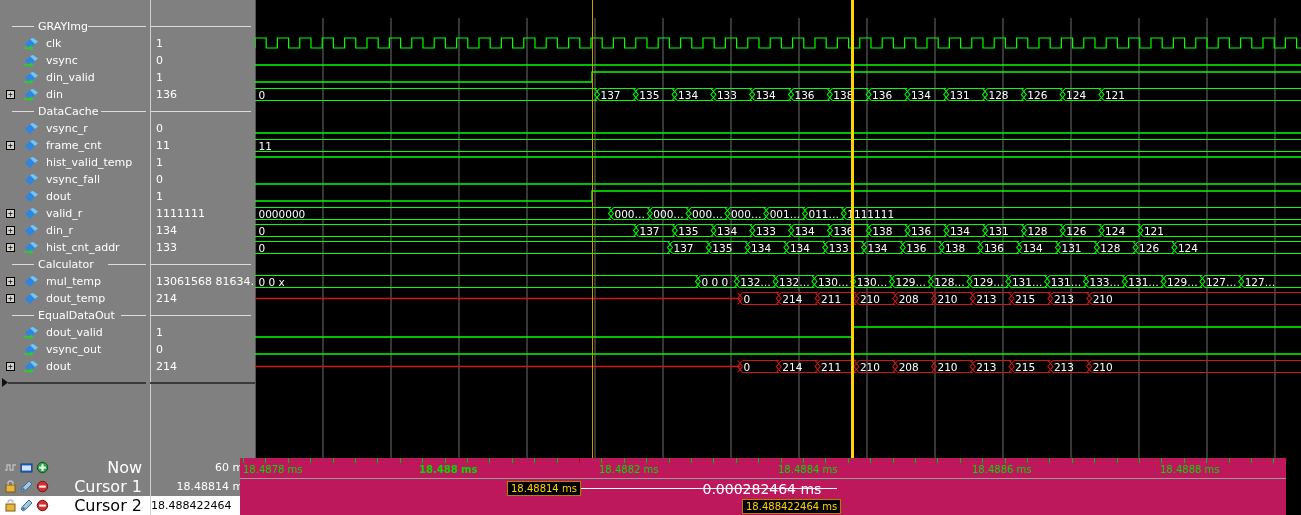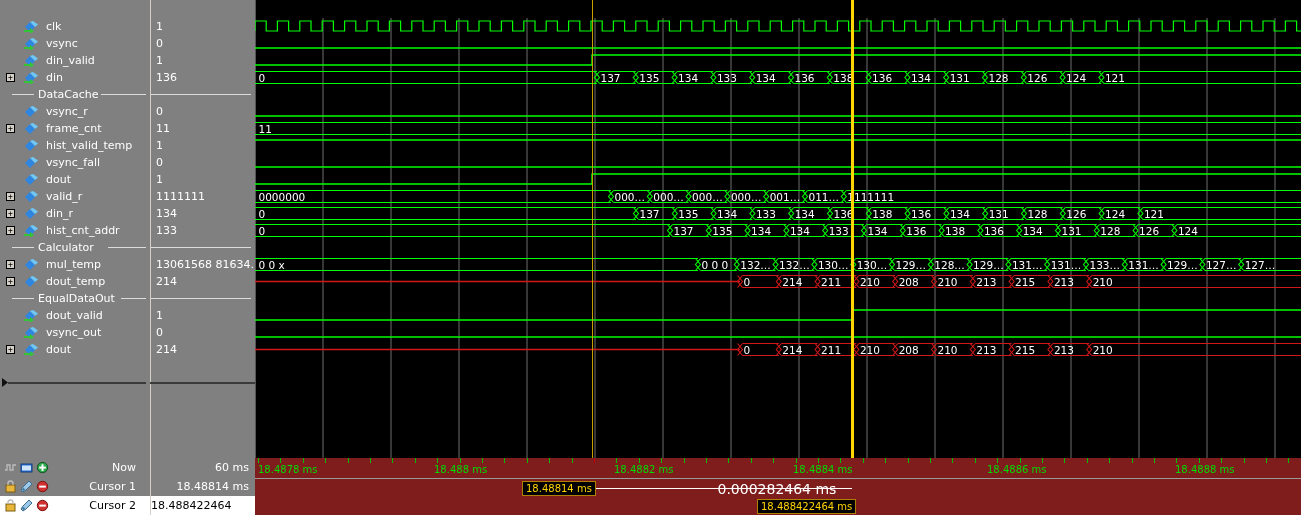--- a/index.html
+++ b/index.html
@@ -65,24 +65,24 @@
   
   .cursor { position:absolute; top:0; width:1px; height:458px; z-index:6; }
   .cursor1 { background:#c8a000; }
   .cursor2 { background:#ffd400; width:3px; }
 
   
   .botbar { position:absolute; left:0; top:458px; width:1301px; height:57px; background:#000; }
   .bb-left { position:absolute; left:0; top:0; width:150px; height:57px; background:#808080; }
   .bb-mid  { position:absolute; left:150px; top:0; width:105px; height:57px; background:#808080;
              border-left:1px solid #d4d0c8;}
-  .bb-wave { position:absolute; left:255px; top:0; width:1046px; height:57px; background:#7f1d1d; }
+  .bb-wave { position:absolute; left:240px; top:0; width:1046px; height:57px; background:#be185d; }
 
   .bb-row { position:relative; height:19px; }
-  .bb-lbl { position:absolute; right:14px; top:0; font-size:11px; line-height:19px; color:#ffffff; }
+  .bb-lbl { position:absolute; right:8px; top:0; font-size:16px; line-height:19px; color:#ffffff; }
   .bb-val { position:absolute; right:6px; top:0; font-size:11px; line-height:19px; color:#ffffff; }
   .bb-sel { background:#ffffff; }
   .bb-sel .bb-lbl, .bb-sel .bb-val { color:#000000; }
 
   .tick-area { position:absolute; left:0; top:0; width:1046px; height:20px; }
   .tick { position:absolute; top:0; width:1px; height:5px; background:#00c000; }
   .tick-red { background:#c00000; }
   .tick-lbl { position:absolute; top:6px; font-size:10px; color:#00dd00; white-space:nowrap; }
 
   .cur-line { position:absolute; left:0; top:20px; width:1046px; height:1px; background:#9a9a9a; }
@@ -135,20 +135,31 @@
         <line x1="680" y1="0" x2="680" y2="440"></line>
       <line x1="748" y1="0" x2="748" y2="440"></line>
         <line x1="816" y1="0" x2="816" y2="440"></line>
       <line x1="884" y1="0" x2="884" y2="440"></line>
         <line x1="952" y1="0" x2="952" y2="440"></line>
       <line x1="1020" y1="0" x2="1020" y2="440"></line>
     </g>
   </svg>
 
   <div class="rows" id="rows">
+      <div class="row grp">
+        <div class="nm">
+          <span class="line-l"></span>
+          <span class="txt">GRAYImg</span>
+          <span class="line-r" style="left:88.19999999999999px;"></span>
+        </div>
+        <div class="vl">
+          <span class="vl-line"></span>
+        </div>
+        <div class="wcanvas"></div>
+      </div>
       <div class="row ">
         <div class="nm">
           <svg class="sig-ic" viewBox="0 0 18 12">
             <polygon points="3,6 8,1 13,6 8,11" fill="#2f86e0"></polygon>
             <polygon points="8,1 13,6 16,3.5 11,0" fill="#6fc8f5"></polygon>
             <path d="M2,9 L8,9 L8,7 L12,10 L8,13 L8,11 L2,11 Z" fill="#34c43a"></path>
           </svg>
           <span class="txt">clk</span>
         </div>
         <div class="vl"><span>1</span></div>
@@ -1015,21 +1026,21 @@
           <span class="tick " style="left:854px;"></span>
           <span class="tick " style="left:877px;"></span>
           <span class="tick " style="left:899px;"></span>
           <span class="tick " style="left:921px;"></span>
           <span class="tick " style="left:944px;"></span>
           <span class="tick " style="left:966px;"></span>
           <span class="tick " style="left:989px;"></span>
           <span class="tick " style="left:1011px;"></span>
           <span class="tick " style="left:1033px;"></span>
           <span class="tick-lbl" style="left:3px;">18.4878 ms</span>
-          <span class="tick-lbl" style="left:179px;">18.488 ms</span>
+          <span class="tick-lbl" style="left:179px;font-weight:bold;">18.488 ms</span>
           <span class="tick-lbl" style="left:359px;">18.4882 ms</span>
           <span class="tick-lbl" style="left:538px;text-align:center;">18.4884 ms</span>
           <span class="tick-lbl" style="left:732px;">18.4886 ms</span>
           <span class="tick-lbl" style="left:920px;">18.4888 ms</span>
         </div>
       <div class="cur-line"></div>
       <div class="cur-box" id="c1box" style="left: 267px; top: 23px;">18.48814 ms</div>
       <div class="delta-line" id="dline" style="left: 341px; top: 30px; width: 256px;"></div>
       <div class="delta-lbl" id="dlbl" style="left: 462.5px; top: 23px;">0.000282464 ms</div>
       <div class="cur-box" id="c2box" style="left: 502px; top: 41px;">18.488422464 ms</div>

